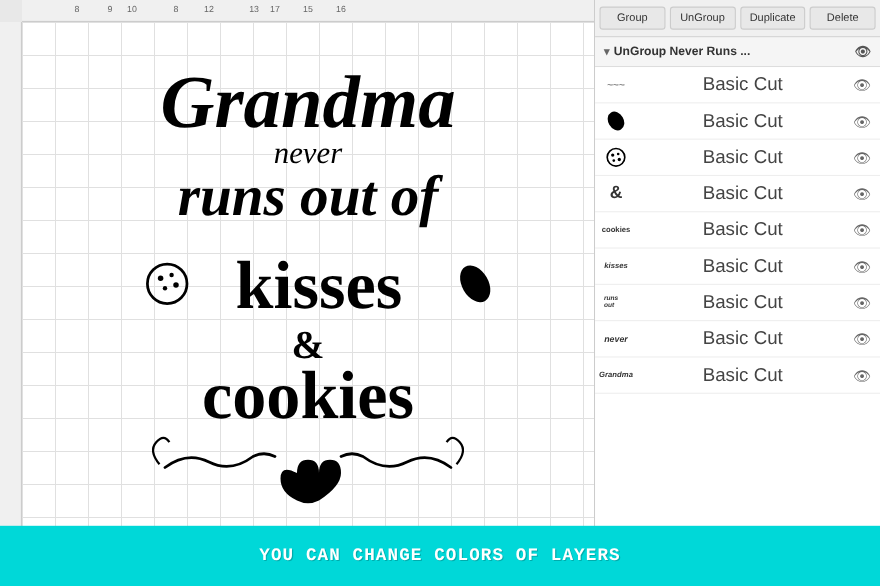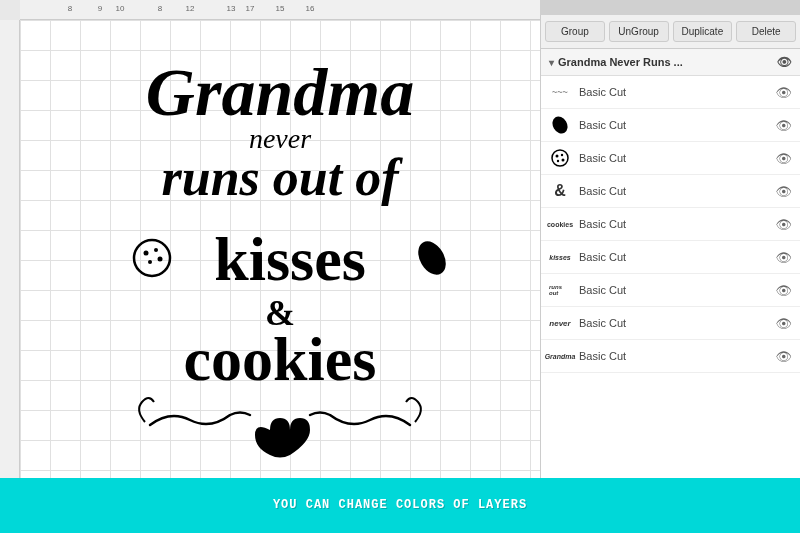--- a/index.html
+++ b/index.html
@@ -71,21 +71,20 @@
     .right-panel {
       position: absolute;
       right: 0;
       top: 0;
       width: 260px;
       height: 490px;
       background: #f5f5f5;
       border-left: 1px solid #ccc;
       display: flex;
       flex-direction: column;
-      margin-top: 15px;
     }
 
     .panel-toolbar {
       display: flex;
       padding: 6px 4px;
       gap: 4px;
       background: #f0f0f0;
       border-bottom: 1px solid #ccc;
     }
 
@@ -147,22 +146,23 @@
       margin-right: 8px;
       display: flex;
       align-items: center;
       justify-content: center;
       font-size: 14px;
       font-weight: bold;
     }
 
     .layer-name {
       flex: 1;
-      font-size: 11px;
+      font-size: 17px;
       color: #444;
+      text-align: center;
     }
 
     .layer-eye {
       color: #666;
       font-size: 13px;
       margin-left: 4px;
       cursor: pointer;
     }
 
     
@@ -175,21 +175,21 @@
       background: #00d8d8;
       display: flex;
       align-items: center;
       justify-content: center;
       flex-direction: column;
     }
 
     .banner-text {
       font-family: 'Courier New', monospace;
       font-weight: bold;
-      font-size: 12px;
+      font-size: 16px;
       color: #fff;
       text-transform: uppercase;
       letter-spacing: 1px;
       text-align: left;
       line-height: 1.4;
       text-shadow: 1px 1px 0 rgba(0,0,0,0.2);
     }
 
     .ruler-numbers {
       position: absolute;
@@ -268,21 +268,21 @@
 
   <div class="panel-toolbar">
     <div class="toolbar-btn">Group</div>
     <div class="toolbar-btn">UnGroup</div>
     <div class="toolbar-btn">Duplicate</div>
     <div class="toolbar-btn">Delete</div>
   </div>
 
   <div class="panel-header">
     <span class="collapse-icon">▾</span>
-    <span>Grandma Never Runs ...</span>
+    <span>UnGroup Never Runs ...</span>
     <span class="eye-icon">👁</span>
   </div>
 
   <div class="layers-list">
 
     <div class="layer-item">
       <div class="layer-thumb" style="font-size:9px;color:#888">~~~</div>
       <span class="layer-name">Basic Cut</span>
       <span class="layer-eye">👁</span>
     </div>

